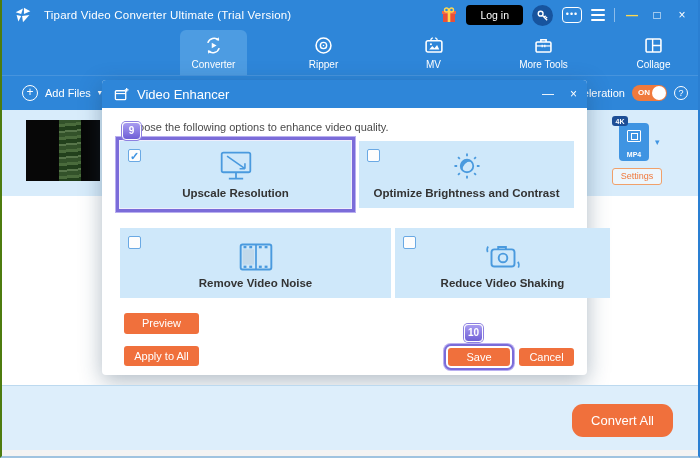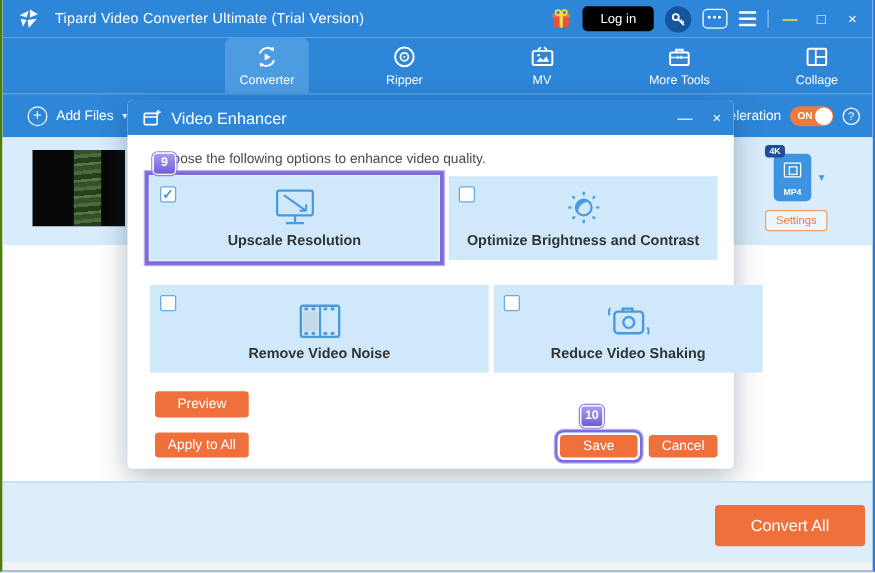--- a/index.html
+++ b/index.html
@@ -85,21 +85,21 @@
 
   .btn { position:absolute; background:#f0703c; color:#fff; border-radius:3px; text-align:center; }
   .btn-preview { left:22px; top:233px; width:75px; height:21px; font-size:11px; line-height:21px; }
   .btn-apply { left:22px; top:266px; width:75px; height:20px; font-size:11px; line-height:20px; }
   .btn-save { left:346px; top:268px; width:62px; height:18px; font-size:11px; line-height:18px;
               box-shadow:0 0 0 2px #fff, 0 0 0 4px #7b6cd9, 0 0 0 5px #b9aff0; }
   .btn-cancel { left:417px; top:268px; width:55px; height:18px; font-size:11px; line-height:18px; }
 
   
   .bottom { left:0; top:385px; width:100%; height:65px; background:#ddeefb; border-top:1px solid #bcd9ef; }
-  .btn-convert { left:570px; top:404px; width:120px; height:33px; font-size:13px; line-height:33px; }
+  .btn-convert { left:570px; top:404px; width:101px; height:33px; font-size:13px; line-height:33px;border-radius:11px; }
   .base-strip { left:0; top:450px; width:100%; height:6px; background:#f3f3f3; }
 </style>
 </head>
 <body>
 
 <div class="window">
 
   <div class="abs titlebar">
     <svg class="logo" viewBox="0 0 24 24">
       <g fill="#fff">

